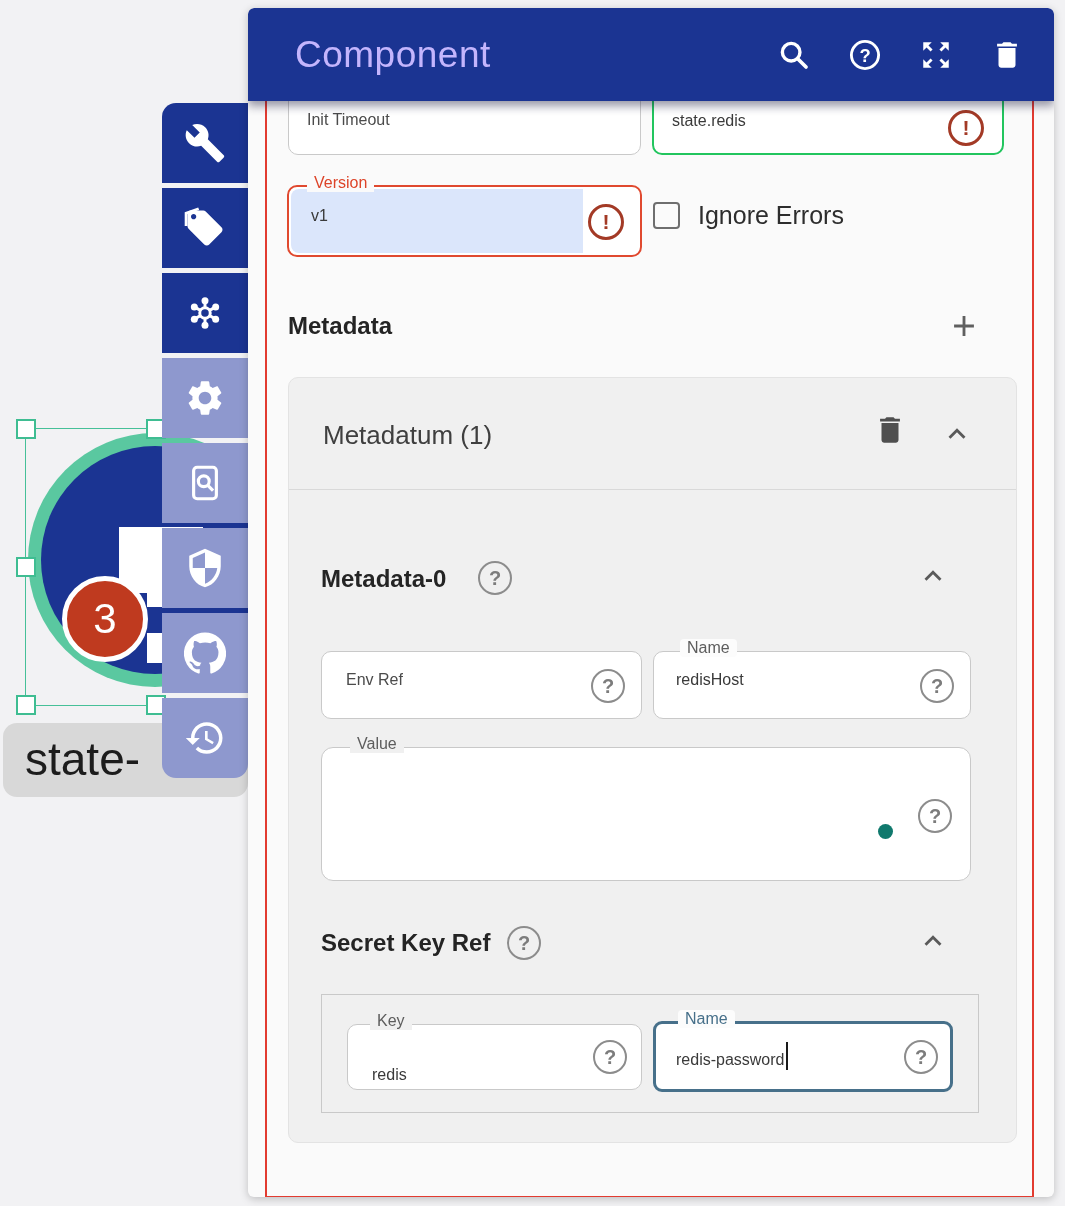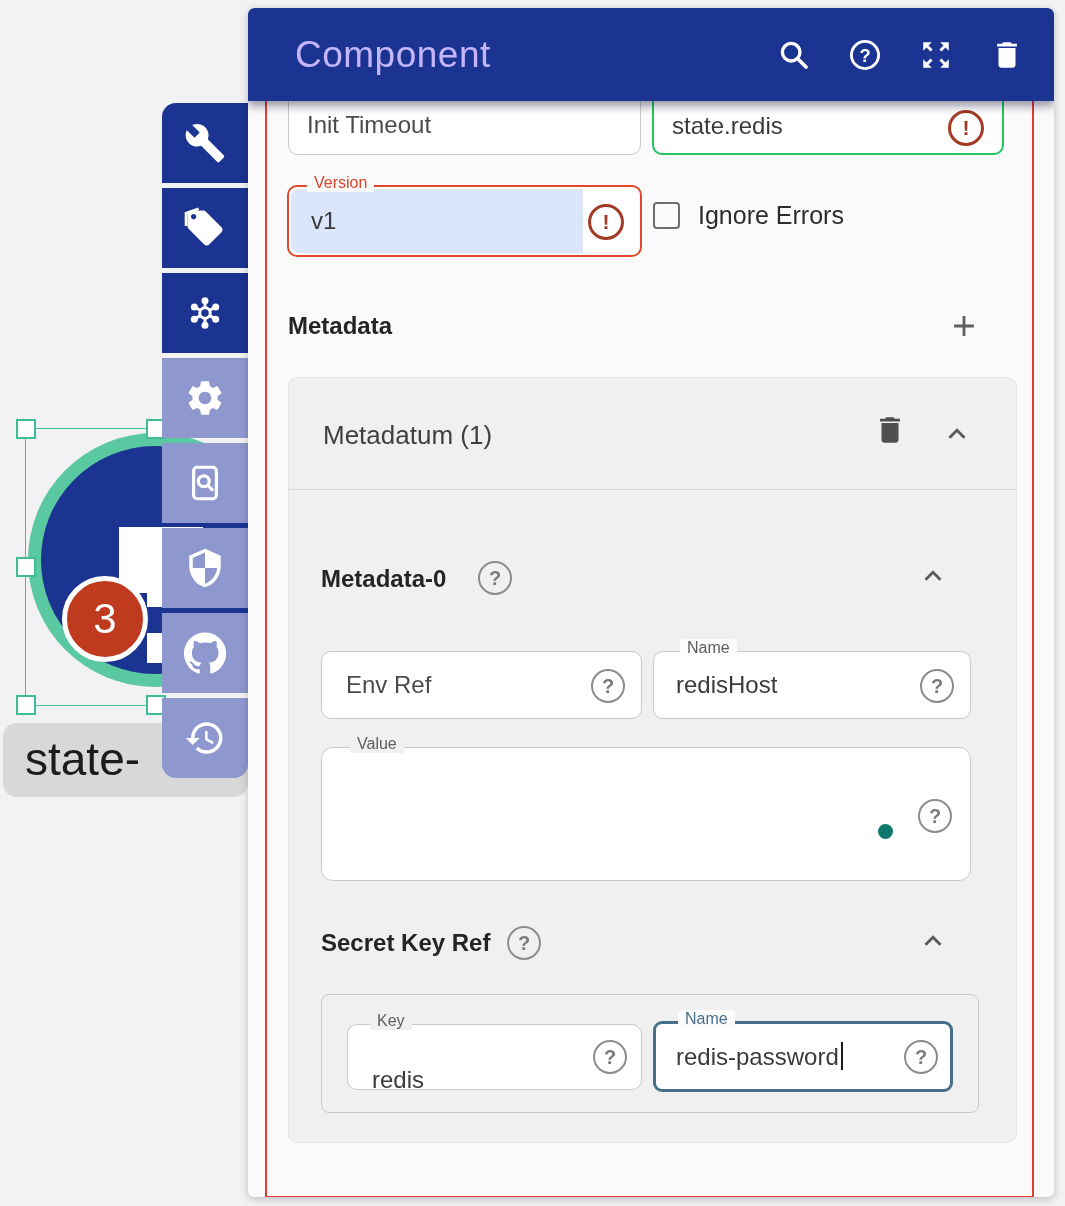--- a/index.html
+++ b/index.html
@@ -26,21 +26,21 @@
   .panel{position:absolute;left:248px;top:8px;width:806px;height:1189px;background:#fafafa;border-radius:6px;box-shadow:0 2px 8px rgba(0,0,0,.22);z-index:7;overflow:hidden;}
   .err-outline{position:absolute;left:17px;top:52px;width:765px;height:1134px;border:2px solid #e23b30;z-index:1;}
   .phead{position:absolute;left:0;top:0;width:806px;height:93px;background:#1b3492;border-radius:6px 6px 0 0;z-index:10;box-shadow:0 5px 10px rgba(25,25,60,.45);}
   .ptitle{position:absolute;left:20px;top:0;line-height:93px;color:#c4b5fd;font-size:37px;letter-spacing:.5px;margin-left:27px;}
   .hicons{position:absolute;right:30px;top:0;height:93px;display:flex;align-items:center;gap:37px;}
   .hicons svg{width:34px;height:34px;display:block;cursor:pointer;}
 
   .content{position:absolute;left:0;top:0;width:806px;height:1189px;z-index:2;}
   
   .fld{position:absolute;background:#fff;border:1px solid #c9c9c9;border-radius:10px;box-sizing:border-box;}
-  .fld .txt{position:absolute;font-size:24px;color:#3a3a3a;white-space:nowrap;}
+  .fld .txt{position:absolute;font-size:16px;color:#3a3a3a;white-space:nowrap;}
   .fld .ph{color:#4b4b4b;}
   .notch{position:absolute;top:-13px;font-size:16px;color:#5d5d5d;padding:0 7px;line-height:18px;white-space:nowrap;}
   .qicon{position:absolute;width:30px;height:30px;border:2.5px solid #8c8c8c;border-radius:50%;color:#7c7c7c;font-size:20px;font-weight:600;display:flex;align-items:center;justify-content:center;cursor:pointer;background:transparent;}
   .eicon{position:absolute;width:30px;height:30px;border:3px solid #a33a26;border-radius:50%;color:#a33a26;font-size:21px;font-weight:700;display:flex;align-items:center;justify-content:center;}
   .ghost-ic{position:absolute;width:36px;height:36px;display:flex;align-items:center;justify-content:center;cursor:pointer;}
   .ghost-ic svg{width:34px;height:34px;}
   .hd{position:absolute;font-size:24px;font-weight:700;color:#242424;white-space:nowrap;}
   .caret{display:inline-block;width:2px;height:28px;background:#1a1a1a;vertical-align:-5px;margin-left:2px;}
 </style>
 </head>
@@ -200,21 +200,21 @@
         </div>
 
         <span class="hd" style="left:32px;top:551px;">Secret Key Ref</span>
         <span class="qicon" style="left:218px;top:548px;">?</span>
         <div class="ghost-ic" style="left:626px;top:545px;">
           <svg viewBox="0 0 24 24">
               <path fill="#5a5a5a" d="M12 8l-6 6 1.41 1.41L12 10.83l4.59 4.58L18 14l-6-6z"></path>
             </svg>
         </div>
 
-        <div style="position:absolute;left:32px;top:616px;width:658px;height:119px;border:1px solid #c9c9c9;border-radius:8px;box-sizing:border-box;">
+        <div style="position:absolute;left:32px;top:616px;width:658px;height:119px;border:1px solid #c9c9c9;border-radius:0;box-sizing:border-box;">
 
           <div class="fld" style="left:25px;top:29px;width:295px;height:66px;">
             <span class="notch" style="left:22px;background:#f0f0f0;">Key</span>
             <span class="txt" style="left:24px;top:17px;margin-top:24px;">redis</span>
             <span class="qicon" style="right:14px;top:15px;">?</span>
           </div>
 
           <div class="fld" style="left:331px;top:26px;width:300px;height:71px;border:3px solid #47708a;border-radius:9px;">
             <span class="notch" style="left:22px;top:-14px;color:#47708a;background:#fcfcfc;border-radius:4px;">Name</span>
             <span class="txt" style="left:20px;top:18px;"><span>redis-password</span><span class="caret"></span></span>

